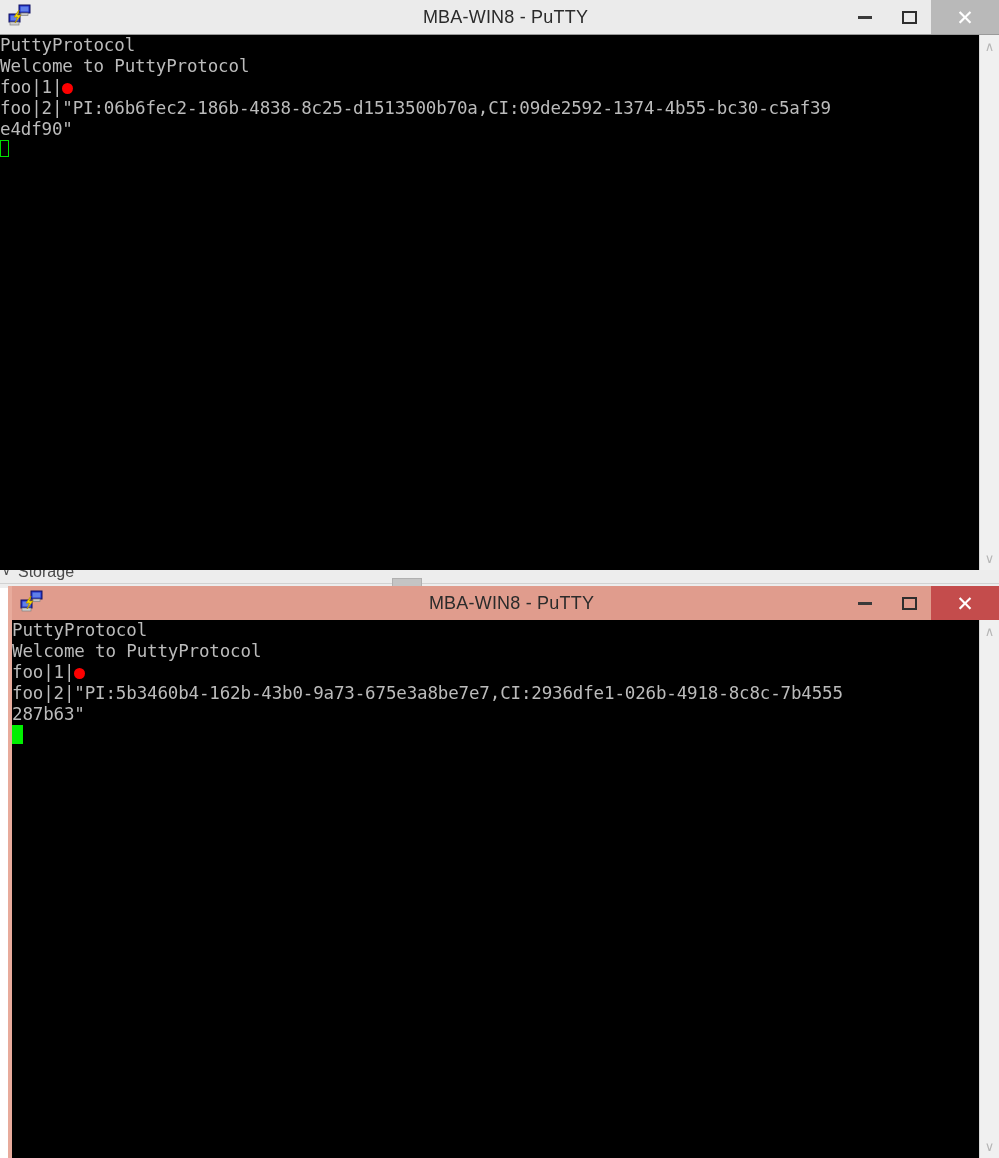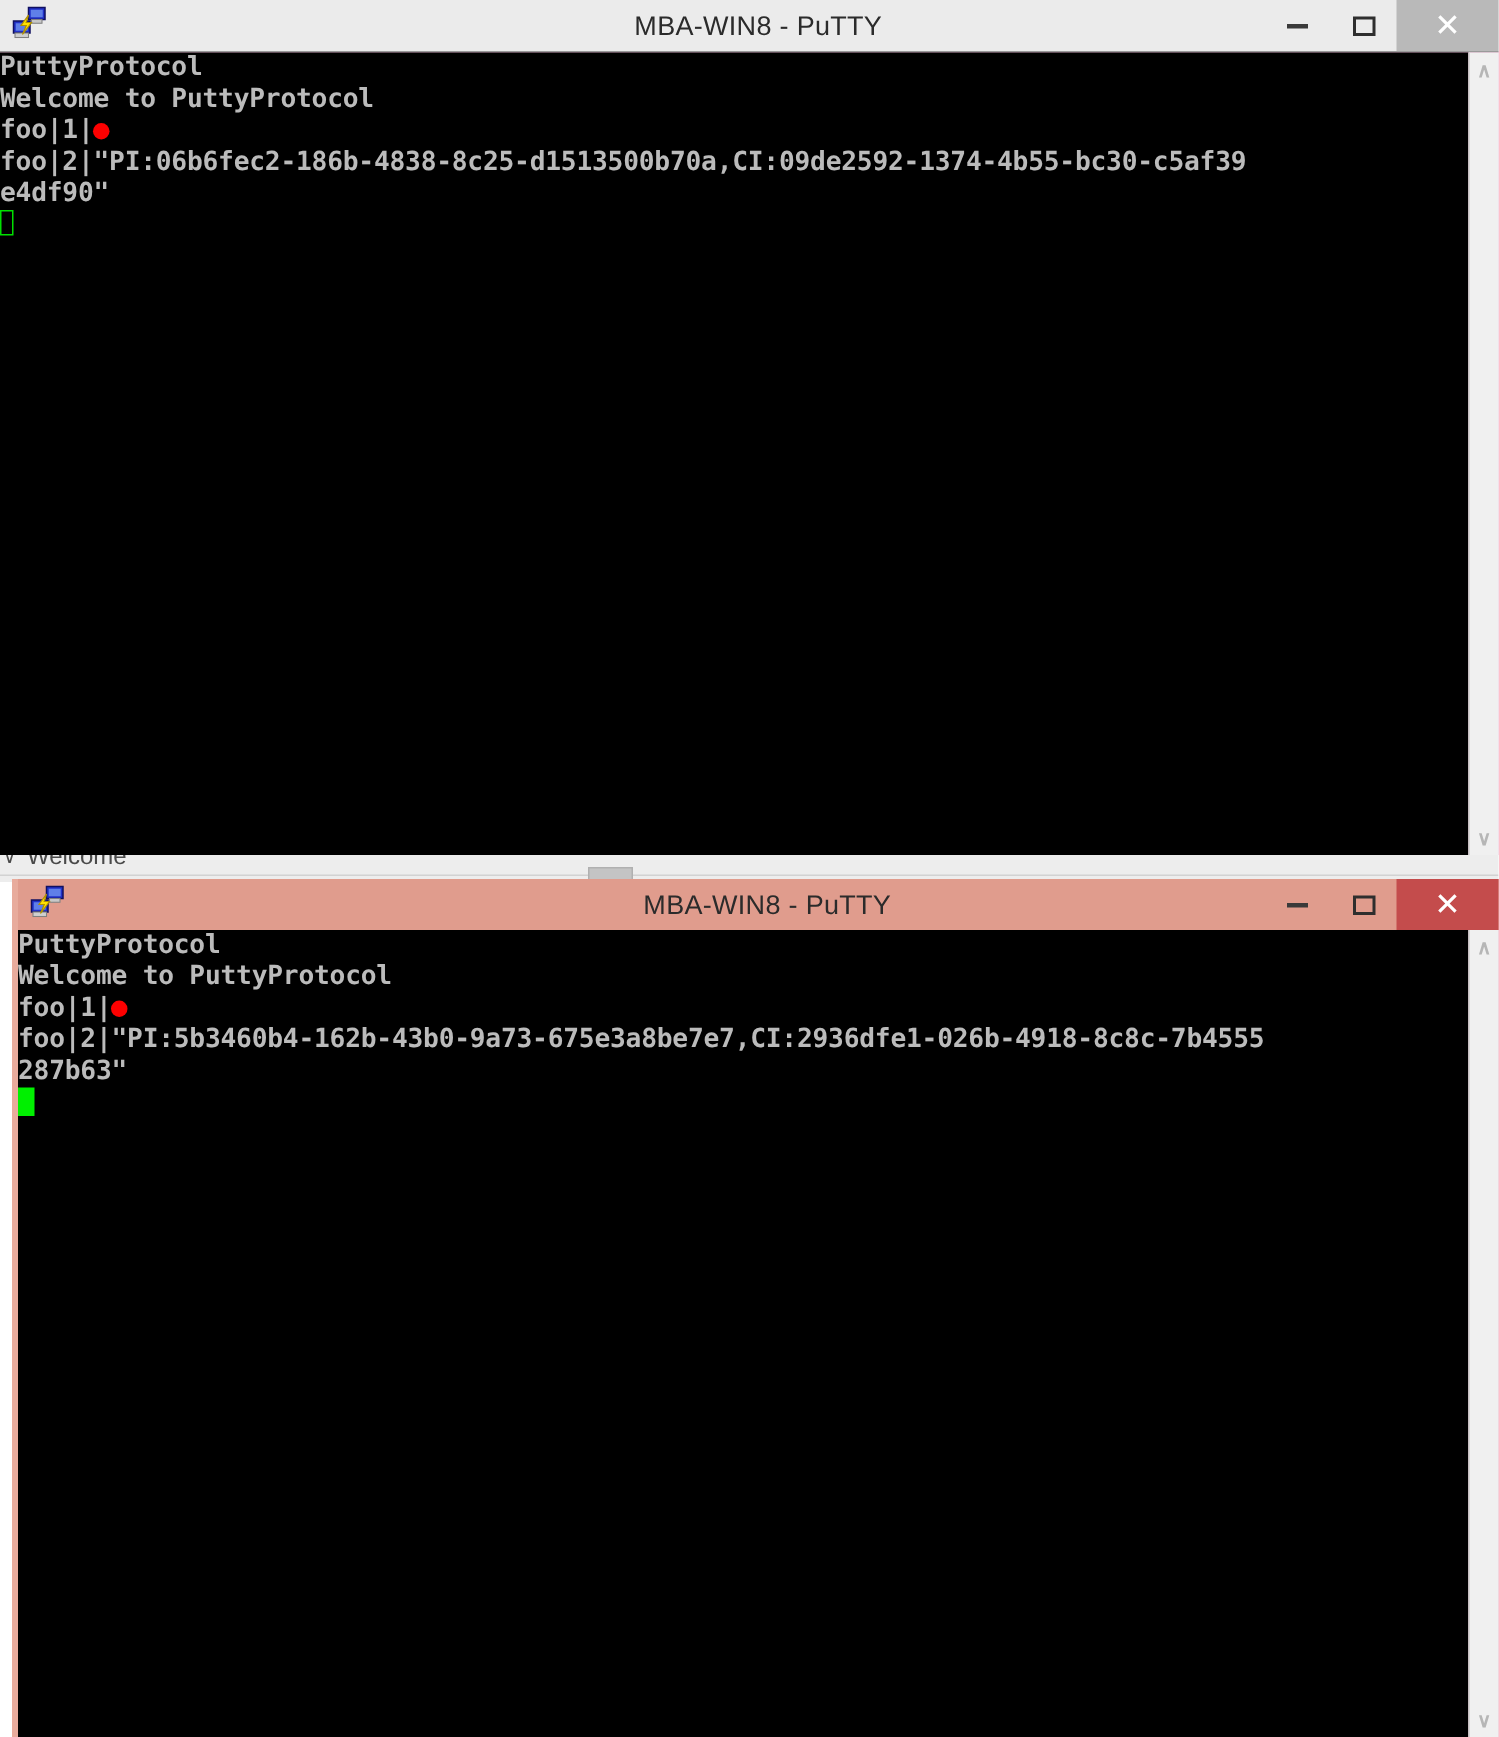--- a/index.html
+++ b/index.html
@@ -81,23 +81,22 @@
     font-size: 21px;
     line-height: 1;
     color: #ffffff;
     font-family: "Liberation Sans", sans-serif;
     font-weight: 300;
   }
 
   
   .terminal-wrap {
     display: flex;
-    background: #f9a8d4;
-    box-sizing: border-box;
-    font-weight: bold;
+    background: #a16207;
+    box-sizing: border-box;
   }
   .terminal {
     background: #000000;
     flex: 1 1 auto;
     overflow: hidden;
     padding: 0;
     box-sizing: border-box;
   }
   .term-line {
     font-family: "DejaVu Sans Mono", "Liberation Mono", monospace;
@@ -269,21 +268,21 @@
     <div class="vscroll">
       <div class="scroll-arrow">∧</div>
       <div class="scroll-track"></div>
       <div class="scroll-arrow">∨</div>
     </div>
   </div>
 </div>
 
 <div id="background-sliver">
   <span class="sliver-chevron">∨</span>
-  <span class="sliver-text">Welcome</span>
+  <span class="sliver-text">Storage</span>
   <div class="sliver-rule"></div>
   <div class="sliver-thumb"></div>
 </div>
 
 <div class="window" id="window-front">
 
   <div class="titlebar">
     <div class="title-icon putty-icon">
       <svg width="26" height="26" viewBox="0 0 26 26" xmlns="http://www.w3.org/2000/svg">
         <rect x="12" y="1" width="11" height="8" fill="#2030c8" stroke="#101060" stroke-width="1"></rect>

